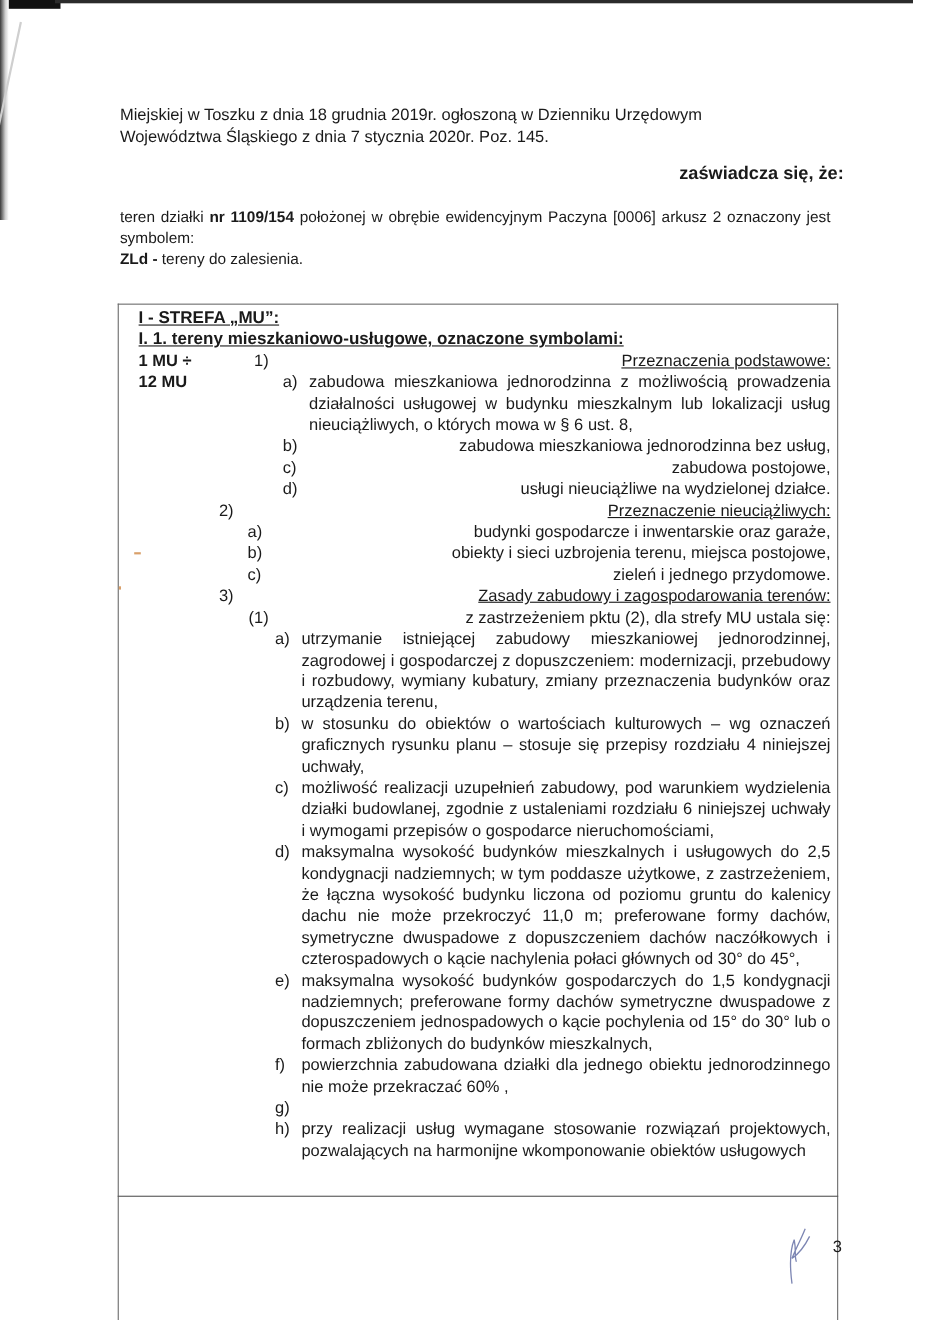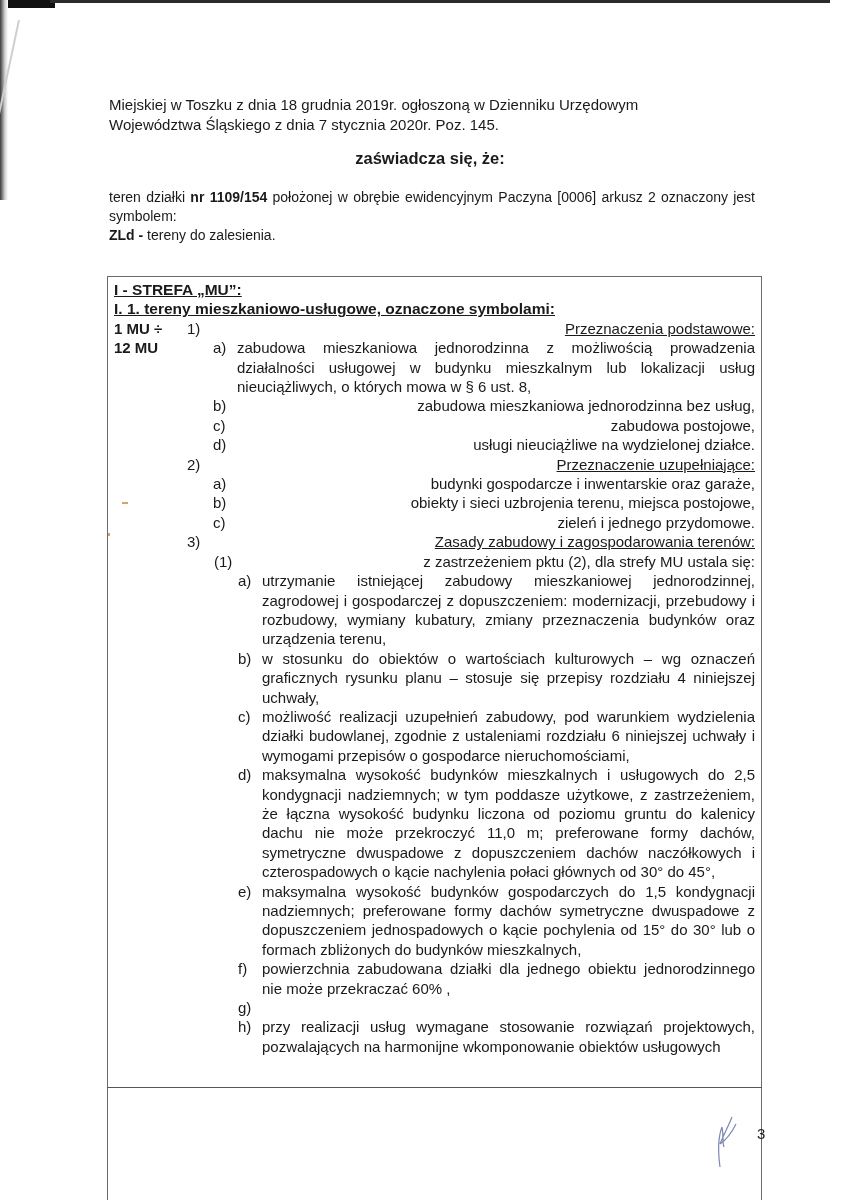--- a/index.html
+++ b/index.html
@@ -7,31 +7,31 @@
     width: 848px; height: 1200px; background: #ffffff; position: relative; overflow: hidden;
     font-family: "Liberation Sans", sans-serif; color: #1a1a1a;
   }
   .scan-top { position: absolute; left: 50px; top: 0; width: 780px; height: 3px; background: #2b2b2b; }
   .scan-corner { position: absolute; left: 0; top: 0; width: 55px; height: 8px; background: #111; }
   .scan-left { position: absolute; left: 0; top: 0; width: 8px; height: 200px;
     background: linear-gradient(to right, #3a3a3a, #cfcfcf 60%, #fff); }
   .scan-fold { position: absolute; left: 18px; top: 20px; width: 2px; height: 160px; background: #cfcfcf; transform: rotate(12deg); transform-origin: top; }
 
   .intro { position: absolute; left: 109px; top: 95px; width: 646px; font-size: 15px; line-height: 20px; text-align: justify; }
-  .heading { position: absolute; left: 107px; top: 149px; width: 646px; text-align: center; font-weight: bold; font-size: 16.5px; }
+  .heading { position: absolute; left: 121px; top: 149px; width: 646px; text-align: right; font-weight: bold; font-size: 16.5px; }
   .target { position: absolute; left: 109px; top: 188px; width: 646px; font-size: 14px; line-height: 19px; text-align: justify; }
   .b { font-weight: bold; }
 
   .box { position: absolute; left: 107px; top: 276px; width: 653px; height: 1100px; border: 1.5px solid #6b6b6b; border-bottom: none; }
   .box-bottom { position: absolute; left: 107px; top: 1087px; width: 655px; height: 0; border-top: 1.5px solid #555; }
   .clip { position: absolute; left: 107px; top: 276px; width: 656px; height: 811px; overflow: hidden; }
-  .inner { padding: 4px 8px 0 7px; font-size: 15px; line-height: 19.4px; }
+  .inner { padding: 4px 8px 0 7px; font-size: 15px; line-height: 19.4px; margin-left: 12px; }
   .u { text-decoration: underline; }
   .h1 { font-weight: bold; font-size: 15.5px; }
-  .row { display: flex; }
+  .row { display: flex; gap: 32px; }
   .sym { width: 70px; font-weight: bold; flex-shrink: 0; }
   .pt { display: flex; }
   .num { flex-shrink: 0; }
   .lvl1 { padding-left: 73px; }
   .lvl1 .num { width: 24px; }
   .lvl1b .num { width: 43px; }
   .lvl2 { padding-left: 99px; }
   .lvl2 .num { width: 24px; }
   .lvl3 { padding-left: 100px; }
   .lvl3 .num { width: 34px; }
@@ -94,21 +94,21 @@
           </div>
         <div class="pt lvl2">
             <span class="num">d)</span>
             <span class="txt last">usługi nieuciążliwe na wydzielonej działce.</span>
           </div>
       </div>
     </div>
 
     <div class="pt lvl1 lvl1b">
       <span class="num">2)</span>
-      <span class="txt last u">Przeznaczenie uzupełniające:</span>
+      <span class="txt last u">Przeznaczenie nieuciążliwych:</span>
     </div>
     <div class="pt lvl2">
         <span class="num">a)</span>
         <span class="txt last">budynki gospodarcze i inwentarskie oraz garaże,</span>
       </div>
     <div class="pt lvl2">
         <span class="num">b)</span>
         <span class="txt last">obiekty i sieci uzbrojenia terenu, miejsca postojowe,</span>
       </div>
     <div class="pt lvl2">

